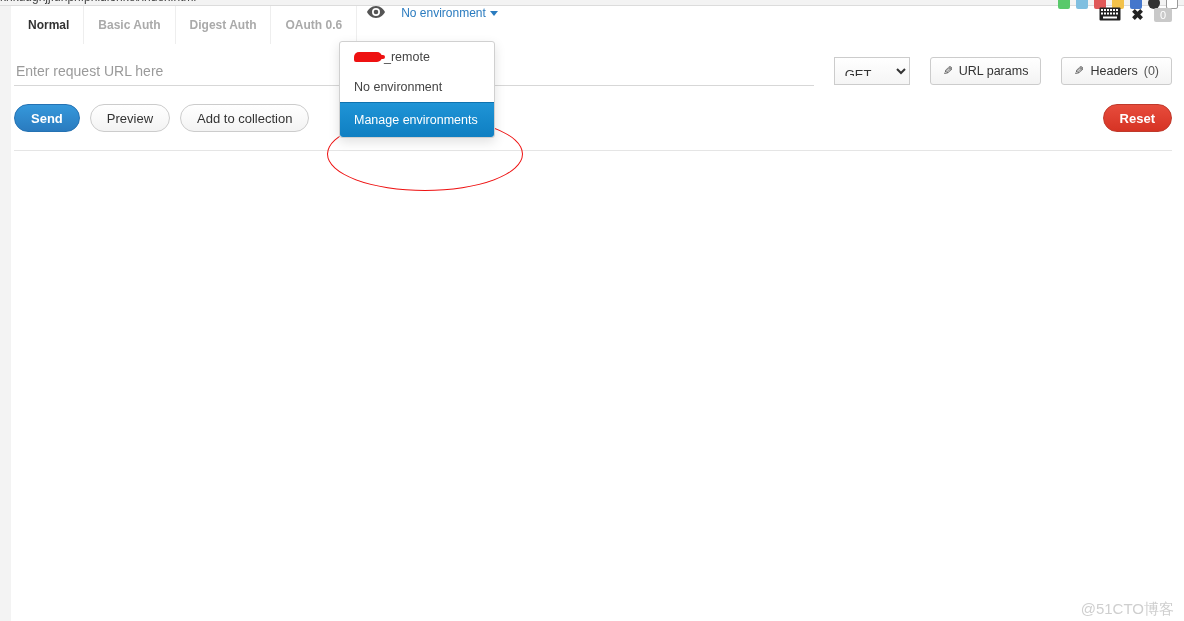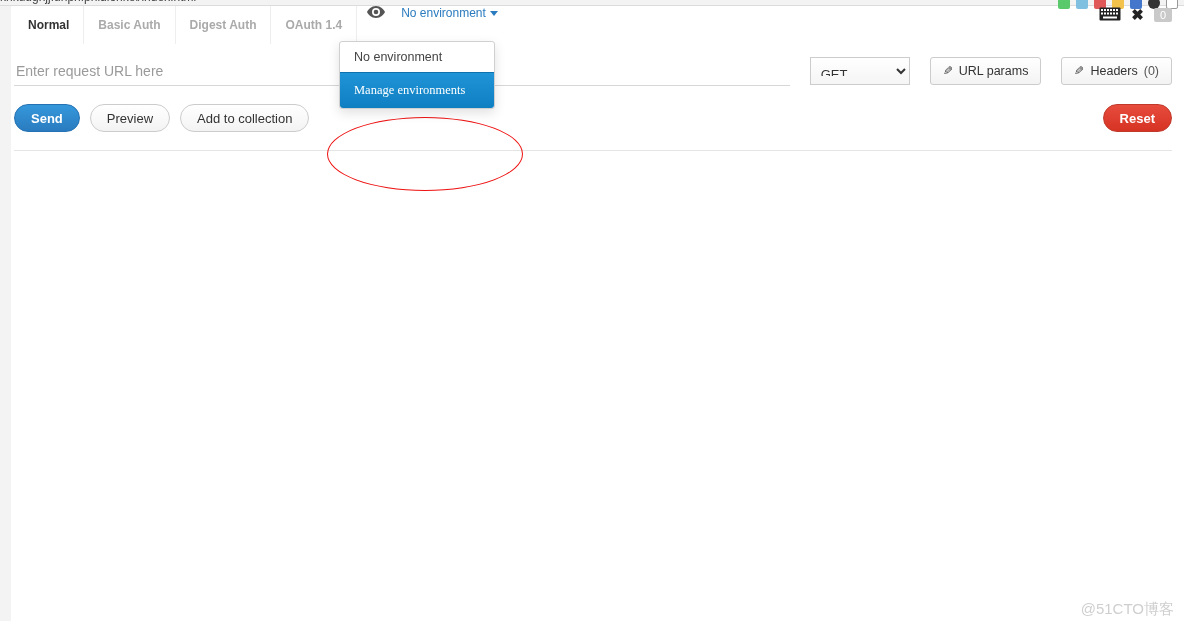--- a/index.html
+++ b/index.html
@@ -111,21 +111,21 @@
     border: none;
     border-bottom: 1px solid #d7d7d7;
     height: 30px;
     font-size: 14px;
     color: #555;
     padding: 4px 2px;
     outline: none;
   }
   .url-input::placeholder { color: #9a9a9a; }
   .method-select {
-    width: 100px;
+    width: 76px;
     height: 28px;
     border: 1px solid #ccc;
     background: linear-gradient(#fff,#f5f5f5);
     font-size: 13px;
     padding: 8px 6px;
     color: #333;
   }
   .pill-btn {
     height: 28px;
     padding: 0 12px;
@@ -219,21 +219,20 @@
     border-radius: 0 4px 4px 0;
   }
   .env-action {
     background: linear-gradient(#1f94d6,#0f7fc2);
     color: #fff;
     font-size: 12.5px;
     padding: 10px 14px;
     cursor: pointer;
     border-top: 1px solid #0e72af;
     border-radius: 0 0 3px 3px;
-    font-family: Liberation Serif, serif;
   }
 
   
   .annot-ellipse {
     position: absolute;
     left: 327px;
     top: 117px;
     width: 196px;
     height: 74px;
     border: 1.4px solid #e11;
@@ -274,21 +273,21 @@
 </div>
 
 <div class="left-gutter"></div>
 
 <div class="app">
 
   <div class="tabs-row">
     <div class="tab active">Normal</div>
     <div class="tab">Basic Auth</div>
     <div class="tab">Digest Auth</div>
-    <div class="tab">OAuth 1.4</div>
+    <div class="tab">OAuth 0.6</div>
 
     <span class="eye-icon">
       <svg width="18" height="12" viewBox="0 0 18 12">
           <path fill="#555" d="M9 0C4.5 0 1.2 3.3 0 6c1.2 2.7 4.5 6 9 6s7.8-3.3 9-6C16.8 3.3 13.5 0 9 0zm0 10a4 4 0 1 1 0-8 4 4 0 0 1 0 8zm0-6.3A2.3 2.3 0 1 0 9 8.3 2.3 2.3 0 0 0 9 3.7z"></path>
         </svg>
     </span>
 
     <span class="env-label">
       <span>No environment</span>
       <span class="caret-down"></span>
@@ -338,20 +337,24 @@
     <button class="btn btn-primary">Send</button>
     <button class="btn">Preview</button>
     <button class="btn">Add to collection</button>
     <button class="btn btn-danger">Reset</button>
   </div>
 
 </div>
 
 <div class="env-panel">
   <div class="env-item">
+    <span class="redact"></span>
+    <span>_remote</span>
+  </div>
+  <div class="env-item">
     <span>No environment</span>
   </div>
   <div class="env-action">Manage environments</div>
 </div>
 
 <div class="annot-ellipse"></div>
 
 <div class="watermark">@51CTO博客</div>
 
 </body></html>

